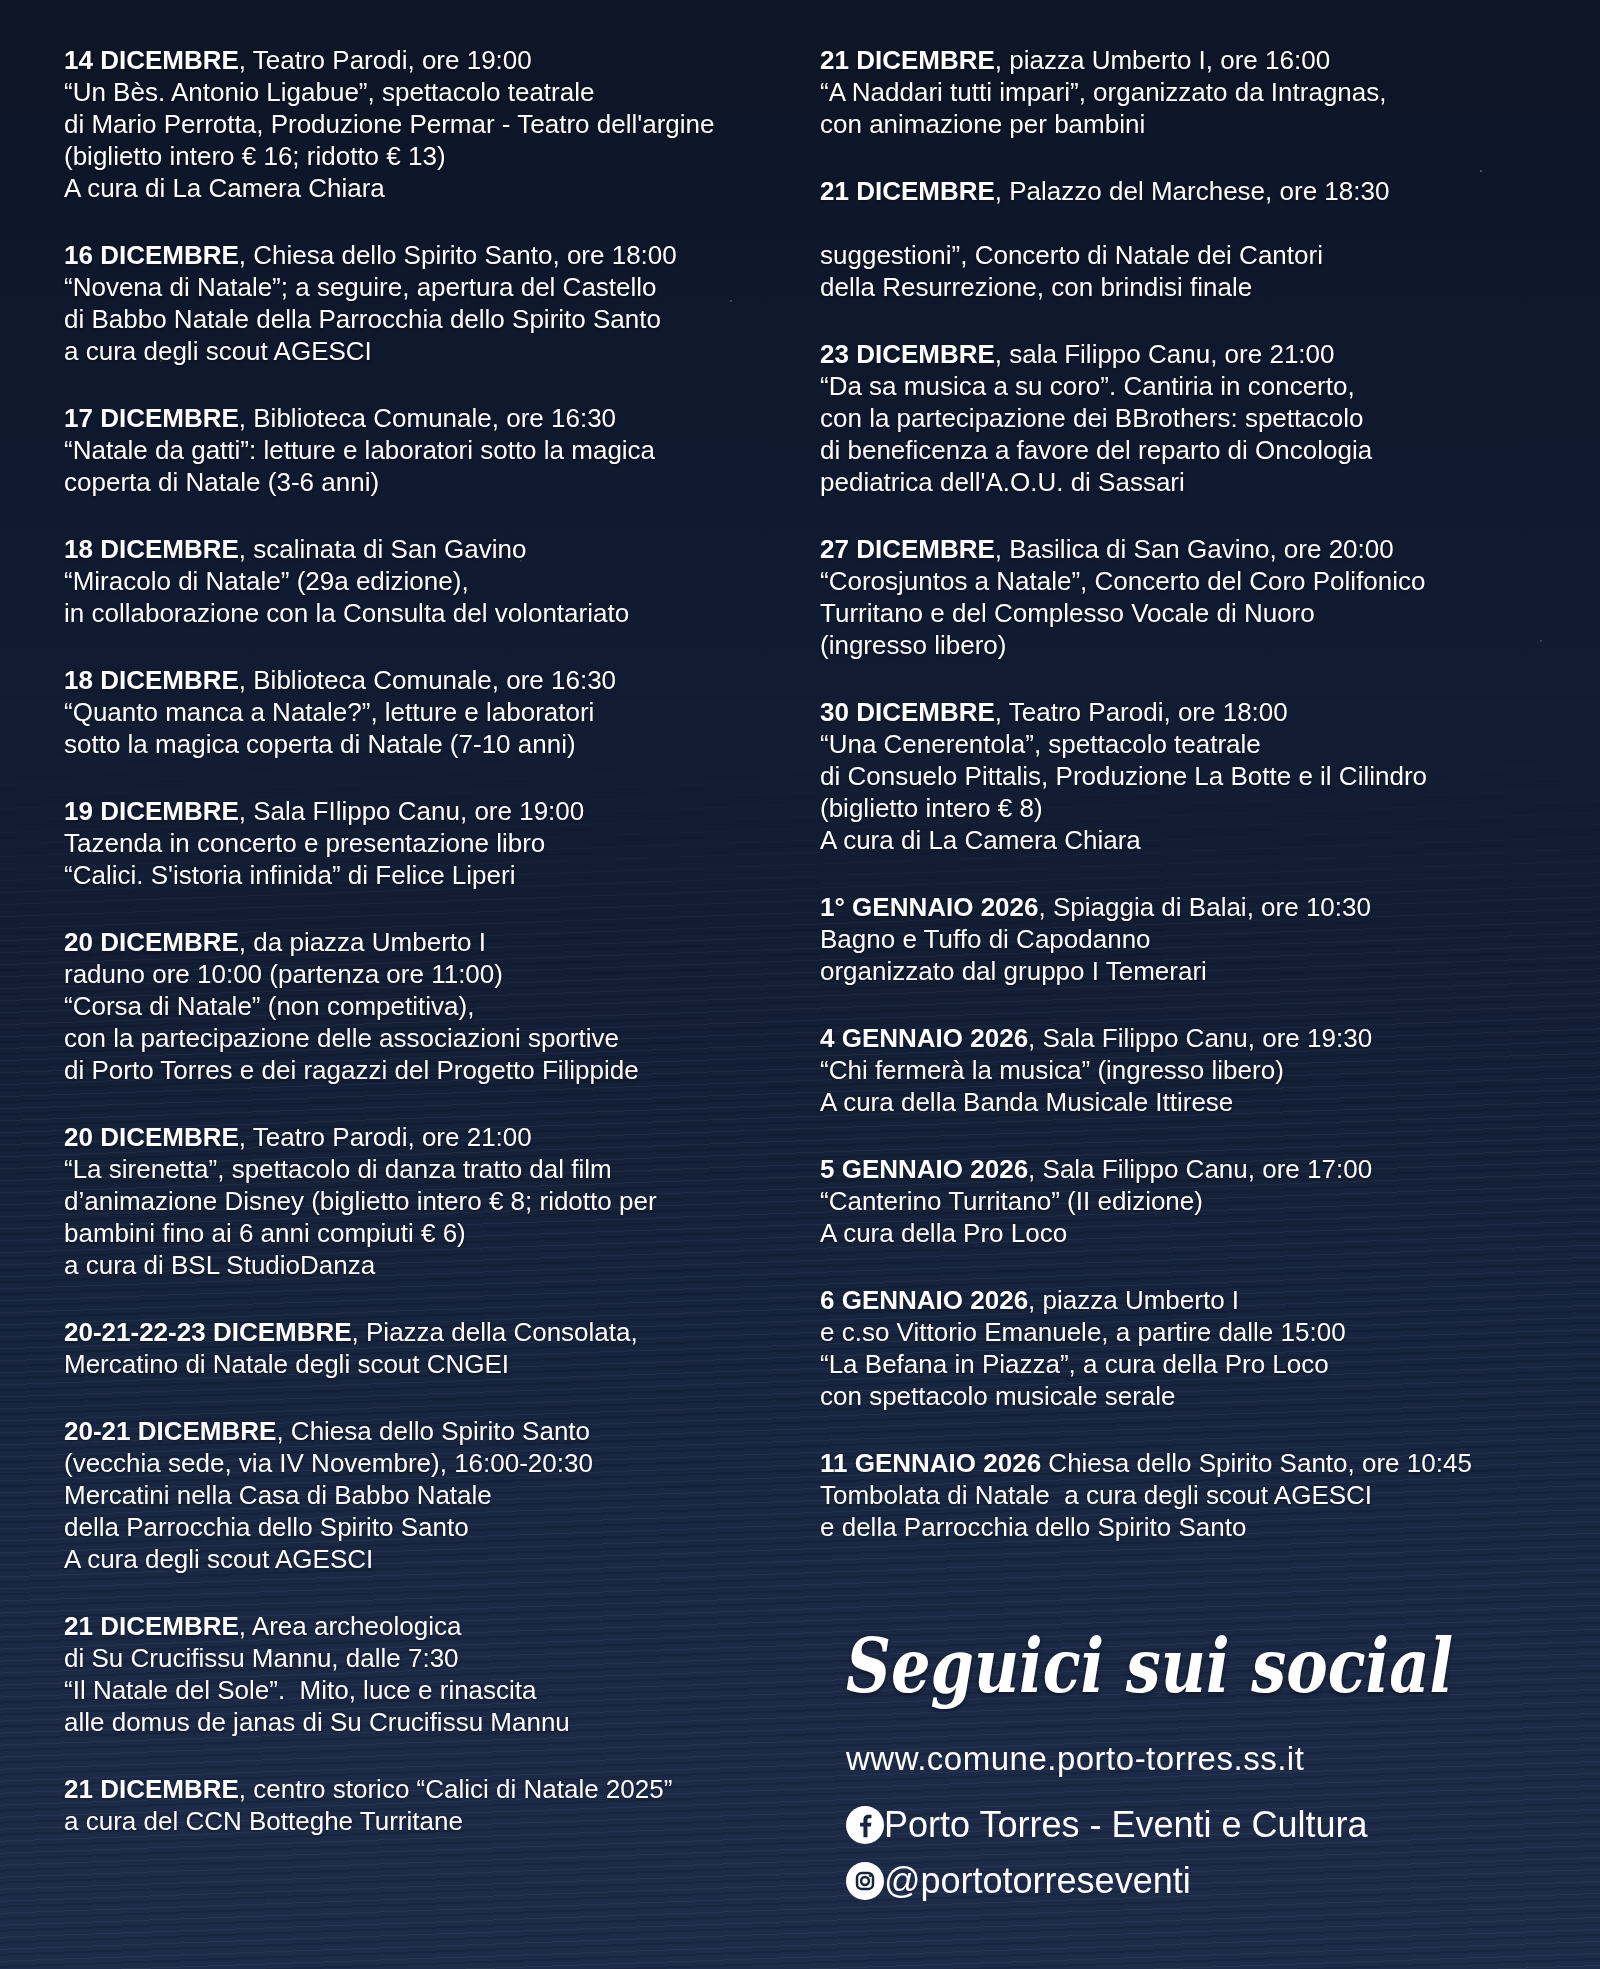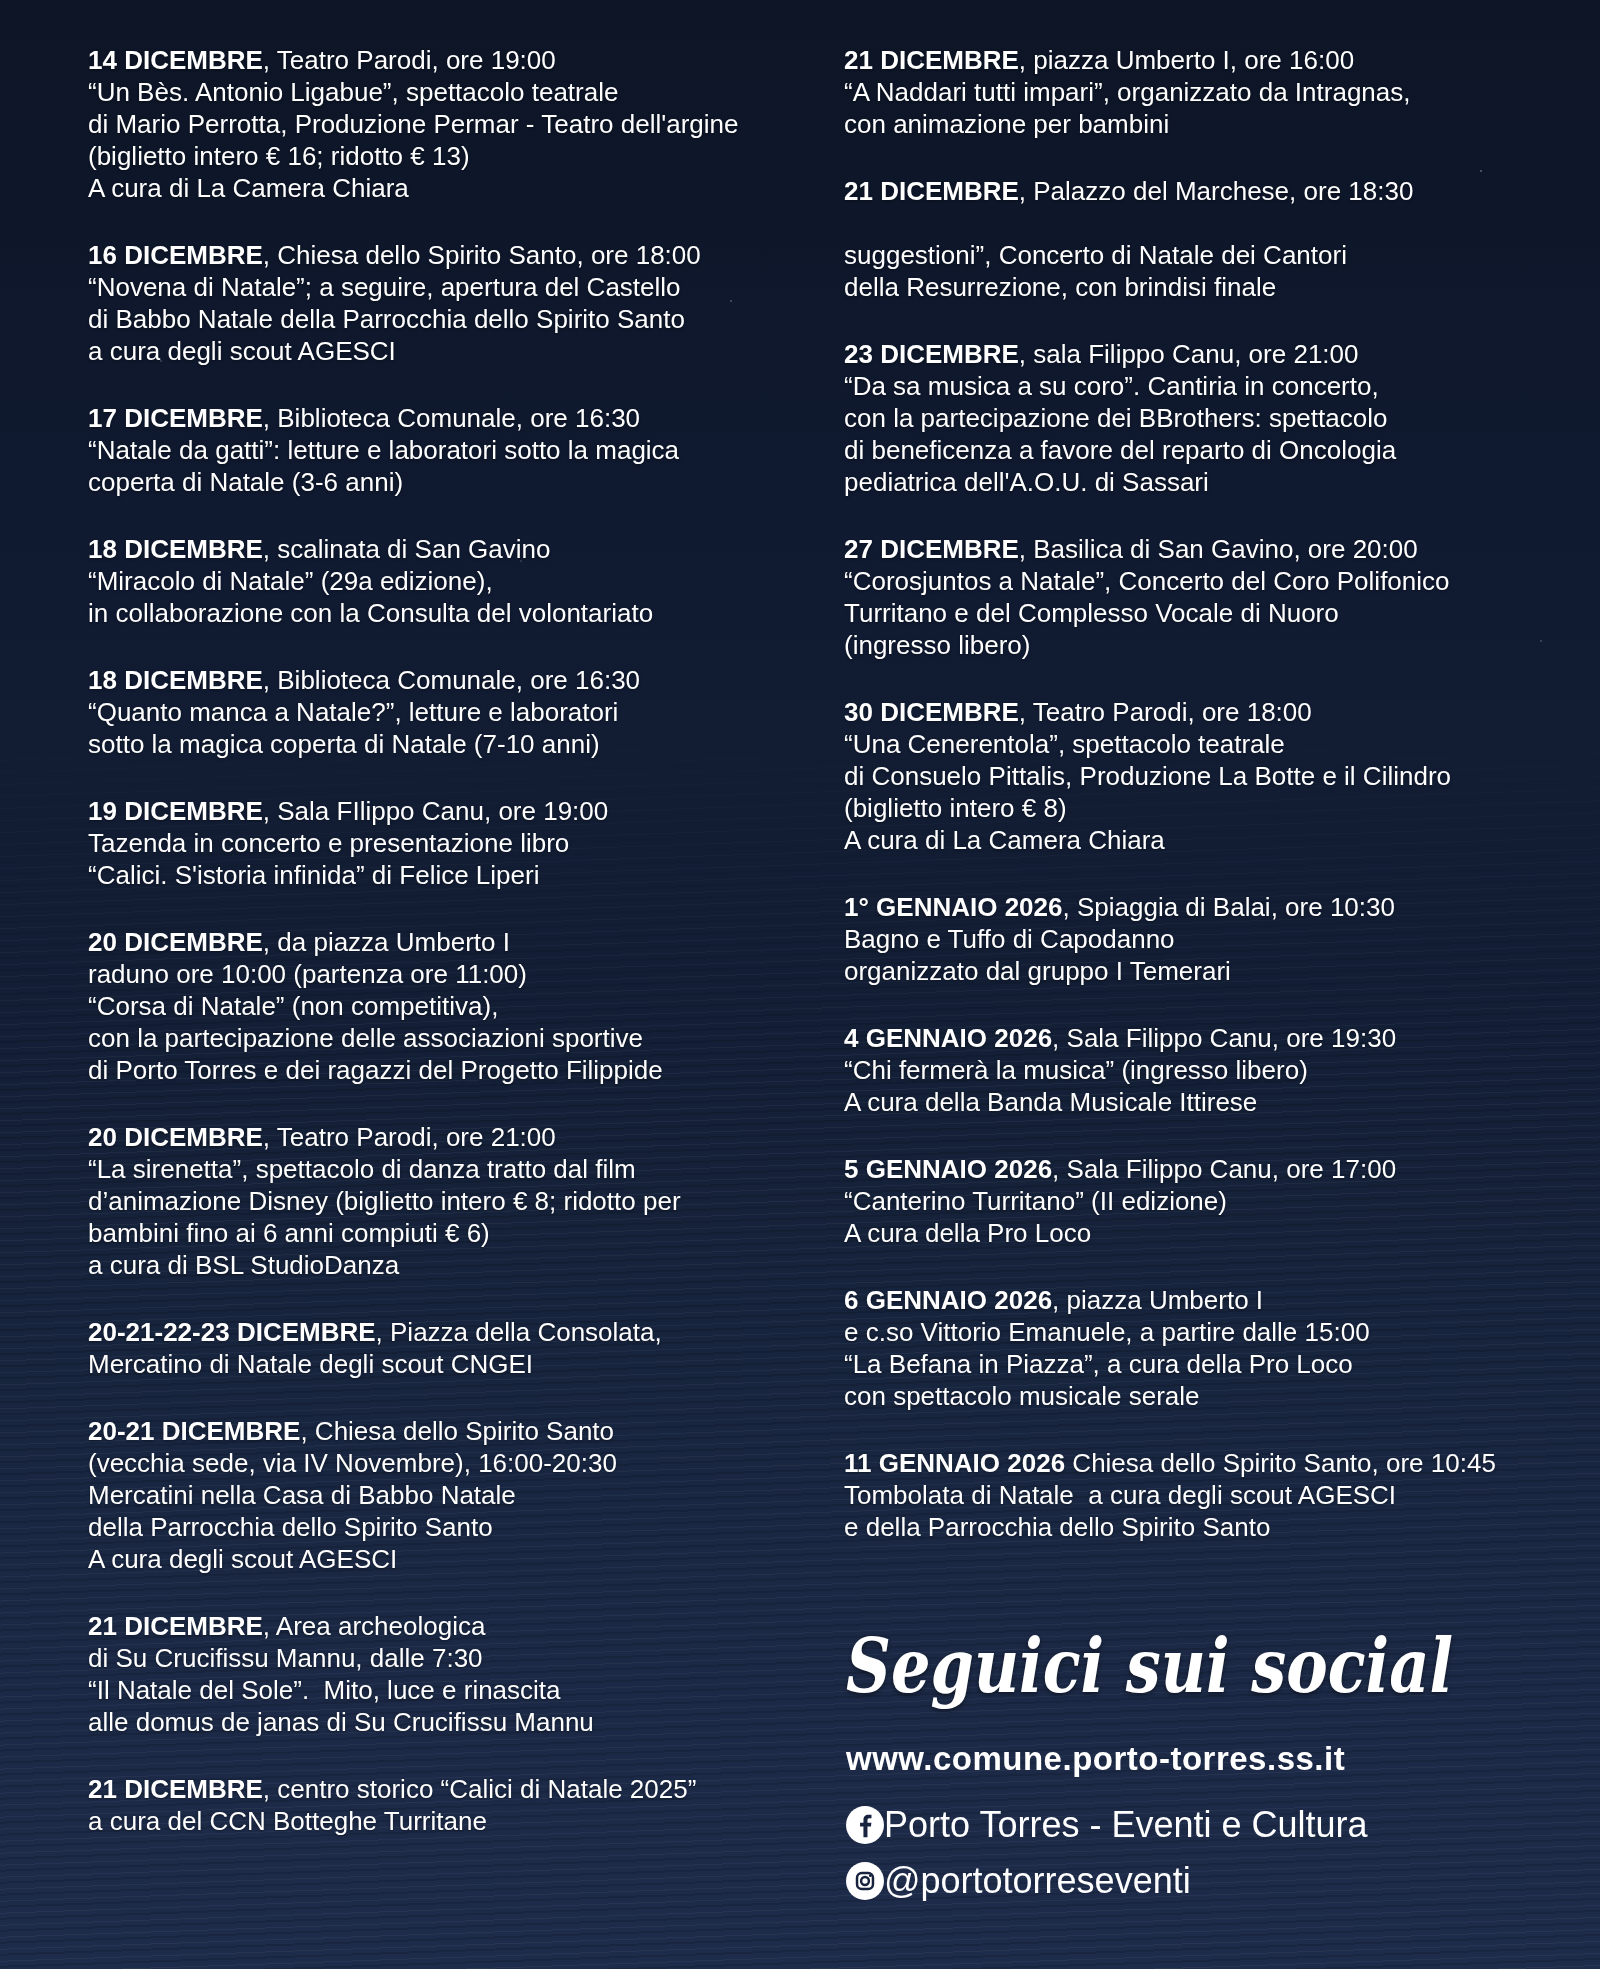--- a/index.html
+++ b/index.html
@@ -35,36 +35,35 @@
       160px 360px 0 0 rgba(255,255,255,.22),
       730px 300px 0 0 rgba(255,255,255,.28),
       1210px 420px 0 0 rgba(255,255,255,.22),
       520px 560px 0 0 rgba(255,255,255,.18),
       1540px 640px 0 0 rgba(255,255,255,.22);
   }
   .col{
     position:absolute;top:44px;
     font-size:26px;line-height:32px;
     text-shadow:0 1px 3px rgba(0,0,0,.4);
-    margin-left:24px;
   }
   .col-left{left:64px;width:745px;}
   .col-right{left:820px;width:772px;}
   .event{margin:0 0 35px;white-space:pre-wrap;}
   .event b{font-weight:700;}
 
   .footer{position:absolute;left:846px;top:1618px;}
   .social-heading{
     font-family:"DejaVu Serif",serif;
     font-style:italic;font-weight:700;
     font-size:74px;line-height:96px;white-space:nowrap;
     transform:scaleX(.84);transform-origin:0 50%;
     text-shadow:0 2px 5px rgba(0,0,0,.45);
   }
-  .website{margin-top:26px;font-weight:700;font-size:33px;letter-spacing:.5px;}
+  .website{margin-top:26px;font-weight:400;font-size:33px;letter-spacing:.5px;}
   .social-row{display:flex;align-items:center;font-size:36px;}
   .social-row.fb{margin-top:26px;}
   .social-row.ig{margin-top:14px;align-items:center;}
   .social-row svg{flex:0 0 auto;display:block;}
 </style>
 </head>
 <body>
 
 <div class="poster">
   <div class="bg-sea"></div>

